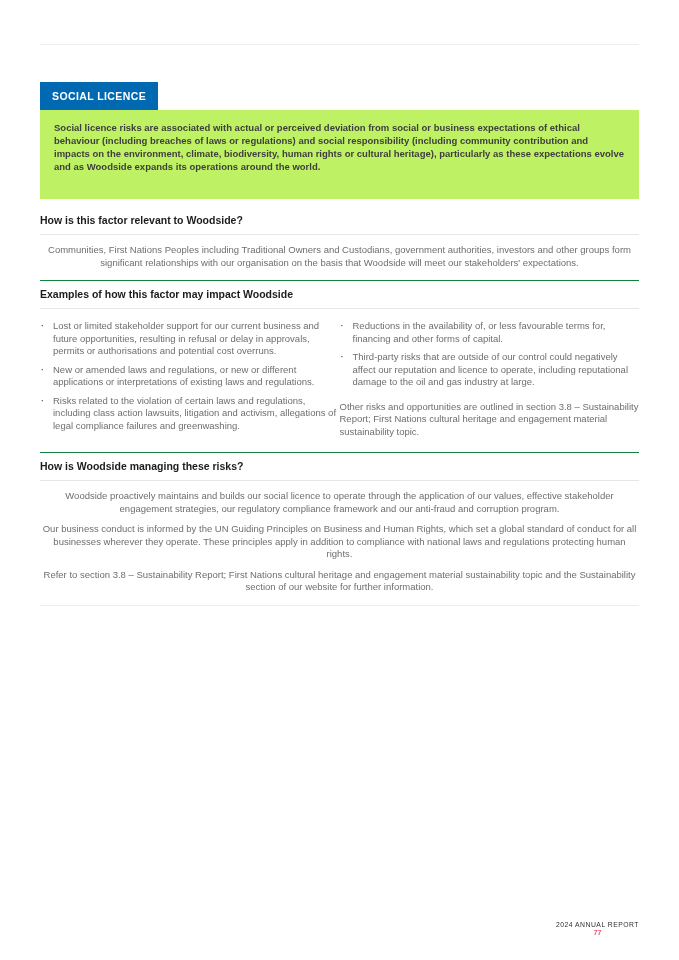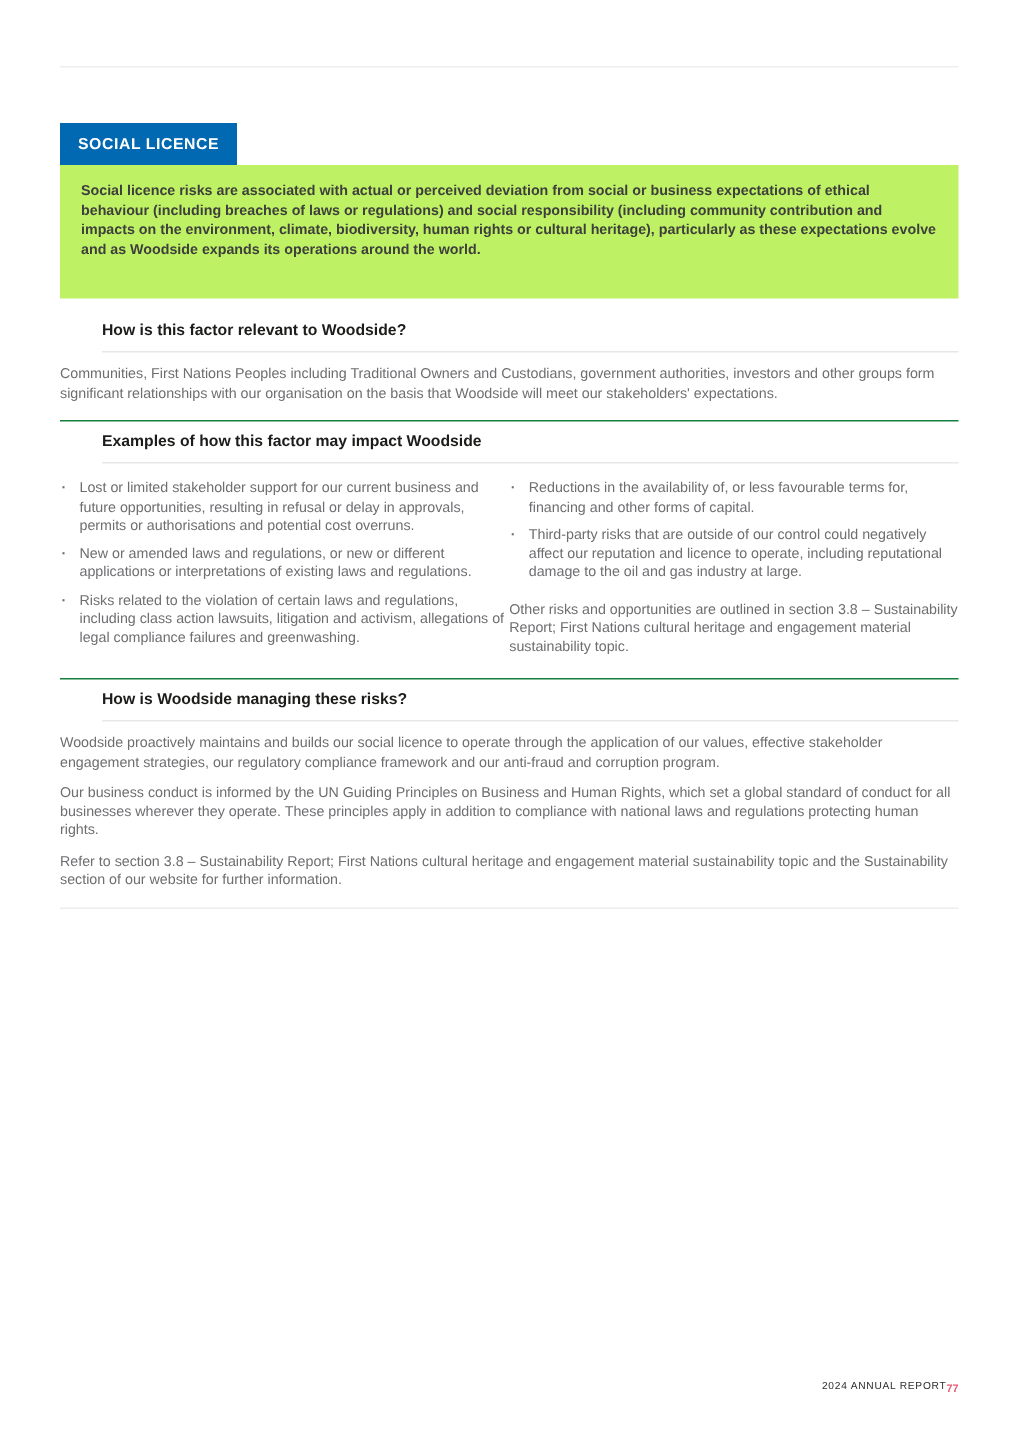--- a/index.html
+++ b/index.html
@@ -49,28 +49,27 @@
   }
 
   .section { border-top: 1px solid #15803d; }
   .section.first { border-top: none; margin-top: 8px; }
   .sec-heading {
     font-size: 10.5px;
     font-weight: bold;
     color: #1c1c1b;
     padding: 7px 0 8px 0;
     border-bottom: 1px solid #e7e7e7;
-    margin-left: 28px;
   }
   .body-text {
     font-size: 9.5px;
     line-height: 12.5px;
     color: #6e6e71;
   }
-  .section-body { padding: 9px 0 11px 0; }
+  .section-body { padding: 9px 0 11px 0; text-align: center; }
   .section-body p + p { margin-top: 8px; }
 
   .two-col {
     display: flex;
     padding: 11px 0 14px 0;
   }
   .col { flex: 1; }
   ul.bullets { list-style: none; }
   ul.bullets li {
     position: relative;
@@ -88,21 +87,22 @@
     font-weight: bold;
     color: #6e6e71;
   }
   .col-note { margin-top: 12px; }
 
   .footer {
     position: absolute;
     top: 921px;
     right: 40px;
     display: flex;
-    align-items: flex-start;
+    align-items: center;
+    flex-direction: column;
   }
   .footer .report-title {
     font-size: 6.8px;
     letter-spacing: 0.5px;
     color: #2e2e2d;
   }
   .footer .page-num {
     font-size: 7.2px;
     font-weight: bold;
     color: #e9586f;

